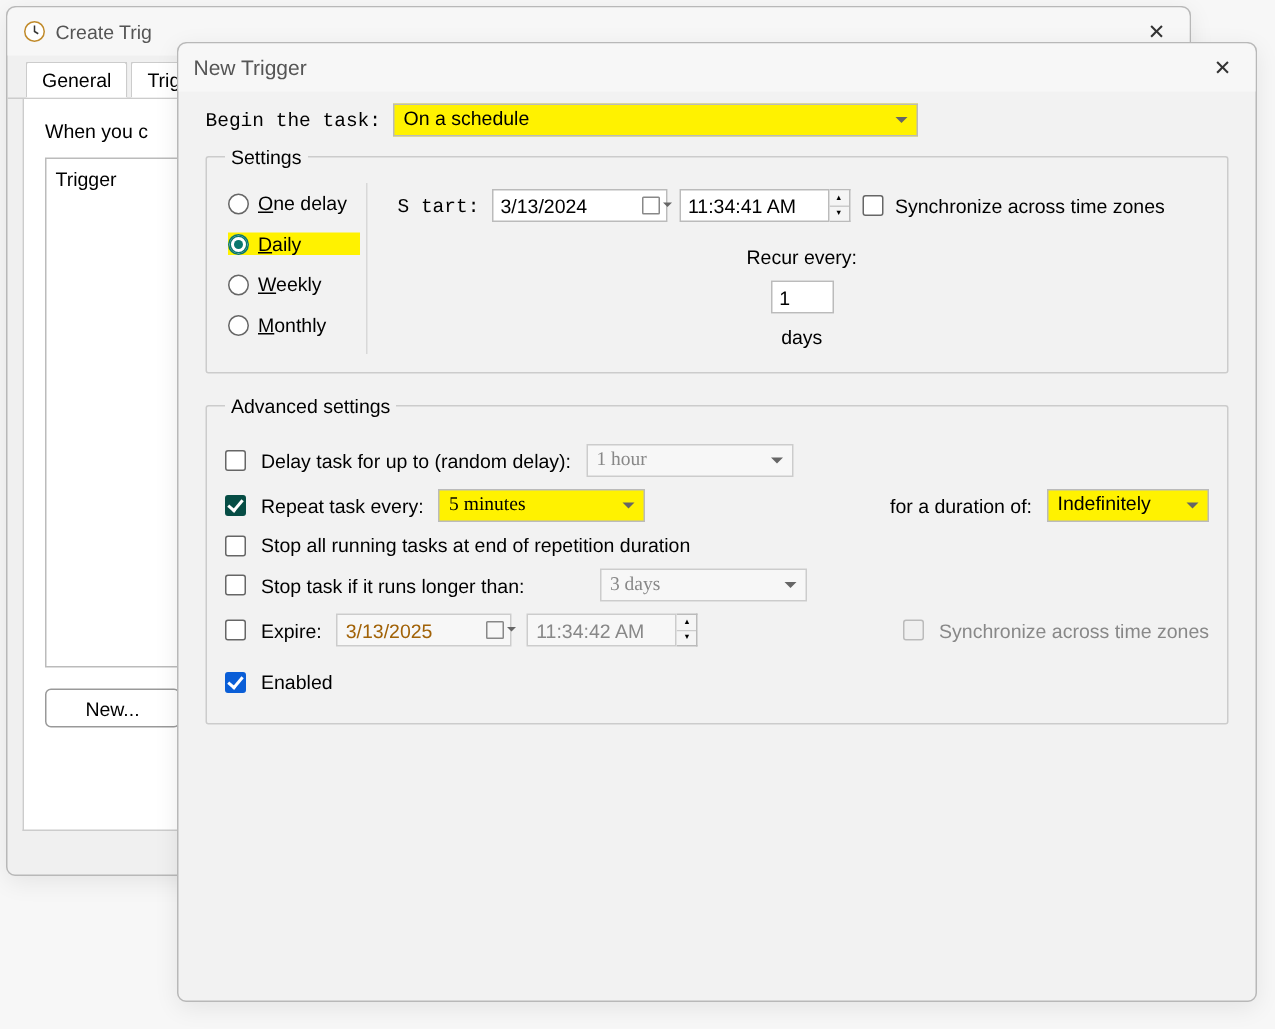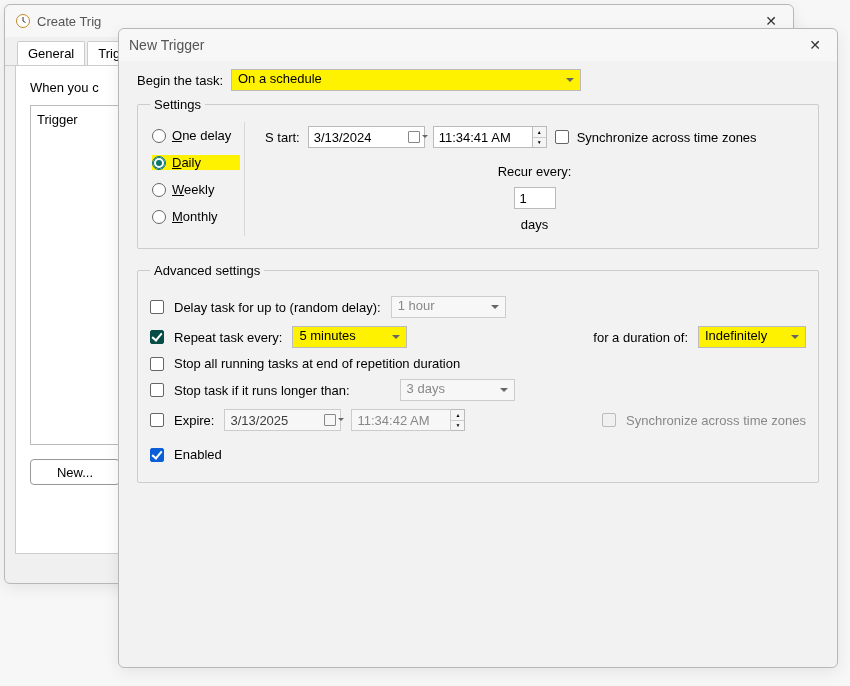--- a/index.html
+++ b/index.html
@@ -49,21 +49,21 @@
     margin-top:14px;
     width:90px; height:26px; border:1px solid #999; border-radius:4px; background:#fff;
     font-size:13px;
   }
 
   
   .front-window { left:118px; top:28px; width:720px; height:640px; background:#f2f2f2; }
   .front-title { font-size:14px; color:#333; }
   .front-body { padding: 8px 18px 12px 18px; }
   .row { display:flex; align-items:center; gap:8px; margin-bottom:6px; }
-  .field-label { font-size:13px; }
+  .field-label { font-size:13px;font-family:Liberation Mono, monospace; }
   .select {
     border:1px solid #bbb; background:#fff; height:22px; padding:1px 18px 1px 6px;
     font-size:13px; position:relative; display:inline-block; min-width:100px;
   }
   .select::after {
     content:""; position:absolute; right:6px; top:8px;
     border-left:4px solid transparent; border-right:4px solid transparent;
     border-top:4px solid #666;
   }
   .select-begin { width:350px; }
@@ -117,21 +117,21 @@
     content:""; position:absolute; left:3px; top:0px; width:4px; height:8px;
     border-right:2px solid #fff; border-bottom:2px solid #fff; transform:rotate(40deg);
   }
   .chk.disabled { border-color:#bbb; background:#f0f0f0; }
   .num-inp { width:42px; text-align:left; }
   .recur-row { margin-top:16px; display:flex; align-items:center; gap:8px;flex-direction:column; }
 
   .adv { margin-top:14px; }
   .adv .a-row { display:flex; align-items:center; gap:10px; margin:8px 0; }
   .dropdown-disabled { color:#888; border-color:#ccc; background:#f7f7f7; }
-  .combo { width:115px; }
+  .combo { width:138px;font-family:Liberation Serif, serif; }
   .wider-combo { width:108px; }
   .indent { margin-left:32px; }
 
   .footer { position:absolute; right:18px; bottom:12px; display:flex; gap:14px; }
   .btn {
     height:24px; min-width:82px; border:1px solid #888; border-radius:3px; background:#fff;
     font-size:13px; padding: 0 14px;
   }
   .btn.primary { border-color:#2a6fd6; box-shadow: inset 0 0 0 1px #6fa6ee; }
 </style>
@@ -262,21 +262,21 @@
         <span><span>Stop task if it runs </span><span class="u">l</span><span>onger than:</span></span>
         <span style="flex:0 0 30px"></span>
         <span class="select combo dropdown-disabled">
           <span>3 days</span>
         </span>
       </div>
 
       <div class="a-row">
         <span class="chk"></span>
         <span><span>Ex</span><span class="u">p</span><span>ire:</span></span>
-        <span class="inp date-inp dropdown-disabled" style="color:#404040">
+        <span class="inp date-inp dropdown-disabled" style="color:#a16207">
           <span>3/13/2025</span>
           <span class="cal"></span>
         </span>
         <span style="display:inline-flex;">
           <span class="inp time-inp dropdown-disabled" style="color:#888">
             <span>11:34:42 AM</span>
           </span>
           <span class="spinner">
               <span>▲</span>
               <span>▼</span>

